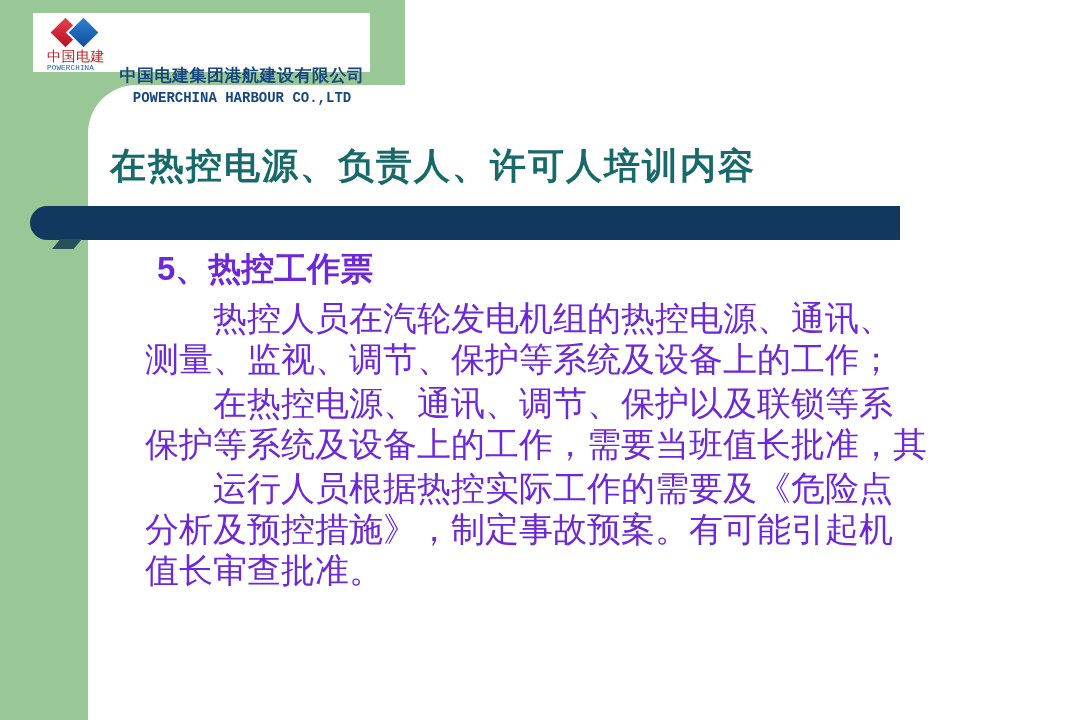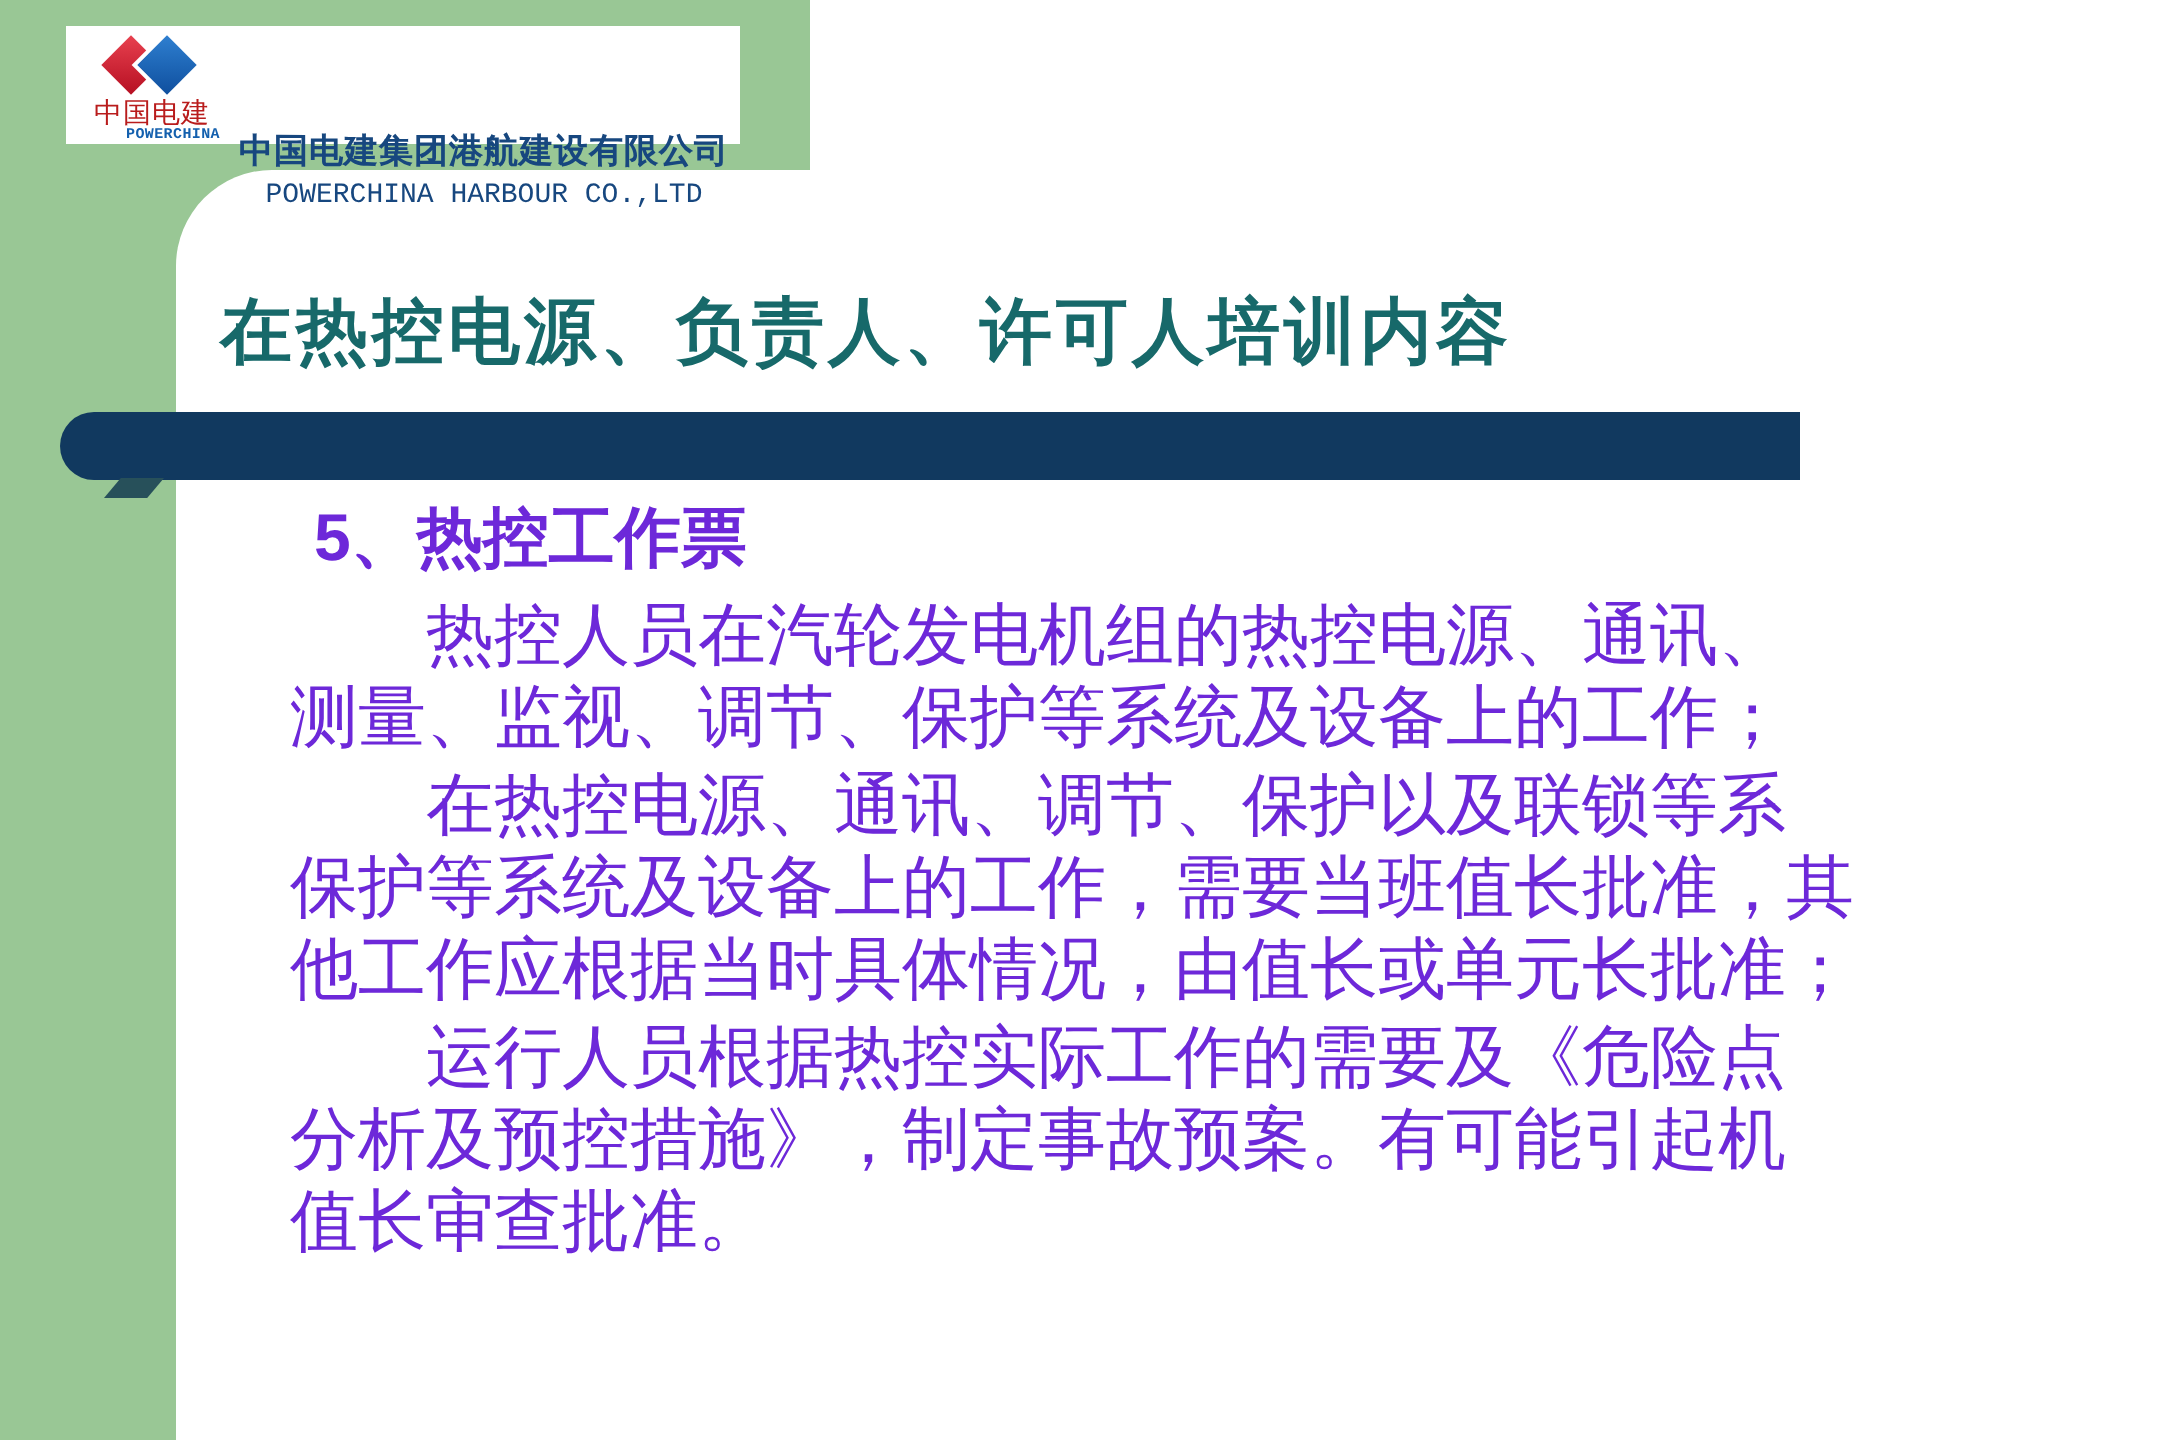--- a/index.html
+++ b/index.html
@@ -14,25 +14,25 @@
            border-top-left-radius:48px;}
   
   .logo-box{position:absolute;left:33px;top:13px;width:337px;height:59px;background:#ffffff;}
   .logo-mark{position:absolute;left:16px;top:4px;width:56px;height:30px;}
   .d{position:absolute;width:21px;height:21px;transform:rotate(45deg);}
   .d-red{left:6px;top:5px;background:linear-gradient(135deg,#e8414f 0%,#b60f22 100%);}
   .d-blue{left:24px;top:5px;background:linear-gradient(135deg,#2e7fd0 0%,#0f4f9e 100%);
           box-shadow:-2px 2px 0 #ffffff;}
   .logo-zh{position:absolute;left:14px;top:35px;width:64px;font-size:14px;font-weight:normal;
            color:#b91c1c;letter-spacing:.5px;white-space:nowrap;}
-  .logo-en{position:absolute;left:14px;top:51px;font-size:7.5px;font-weight:bold;color:#1460ae;
-           font-family:"Liberation Mono",monospace;letter-spacing:.2px;margin-left:16px;}
+  .logo-en{position:absolute;left:14px;top:51px;font-size:7.5px;font-weight:normal;color:#1460ae;
+           font-family:"Liberation Mono",monospace;letter-spacing:.2px;}
   .company{position:absolute;left:86px;top:7px;width:246px;text-align:center;color:#17477f;}
   .company-zh{font-size:17px;font-weight:bold;letter-spacing:.5px;white-space:nowrap;margin-top:44px;}
-  .company-en{margin-top:3px;font-size:14px;font-weight:normal;white-space:nowrap;
+  .company-en{margin-top:3px;font-size:14px;font-weight:bold;white-space:nowrap;
               font-family:"Liberation Mono",monospace;letter-spacing:0;}
   
   .title{position:absolute;left:110px;top:142px;width:830px;font-size:36px;font-weight:bold;
          color:#17696a;letter-spacing:2px;white-space:nowrap;}
   
   .navy-bar{position:absolute;left:30px;top:206px;width:870px;height:34px;background:#11395f;
             border-radius:17px 0 0 17px;}
   .bar-shadow{position:absolute;left:52px;top:239px;width:30px;height:10px;background:#27505a;
               clip-path:polygon(28% 0,100% 0,72% 100%,0 100%);}
   
@@ -71,19 +71,18 @@
 
   <div class="navy-bar"></div>
   <div class="bar-shadow"></div>
 
   <div class="textblock">
     <div class="heading">5、热控工作票</div>
     <div class="line indent">热控人员在汽轮发电机组的热控电源、通讯、</div>
     <div class="line">测量、监视、调节、保护等系统及设备上的工作；</div>
     <div class="line indent gap">在热控电源、通讯、调节、保护以及联锁等系</div>
     <div class="line">保护等系统及设备上的工作，需要当班值长批准，其</div>
-    <div class="line">他工作应根据当时具体情况，由值长或单元长批准；</div>
     <div class="line indent gap">运行人员根据热控实际工作的需要及《危险点</div>
     <div class="line">分析及预控措施》，制定事故预案。有可能引起机</div>
     <div class="line">值长审查批准。</div>
   </div>
 
 </div>
 
 </body></html>

